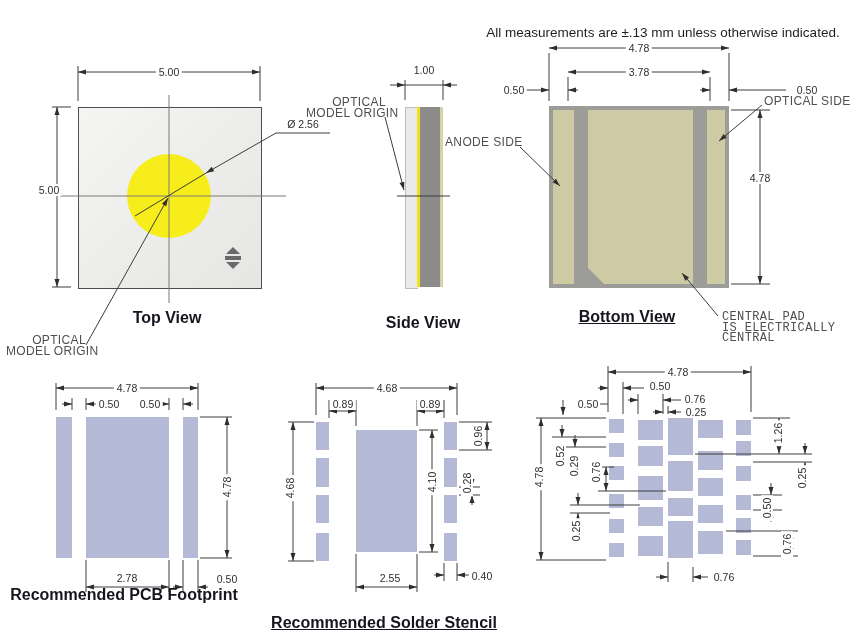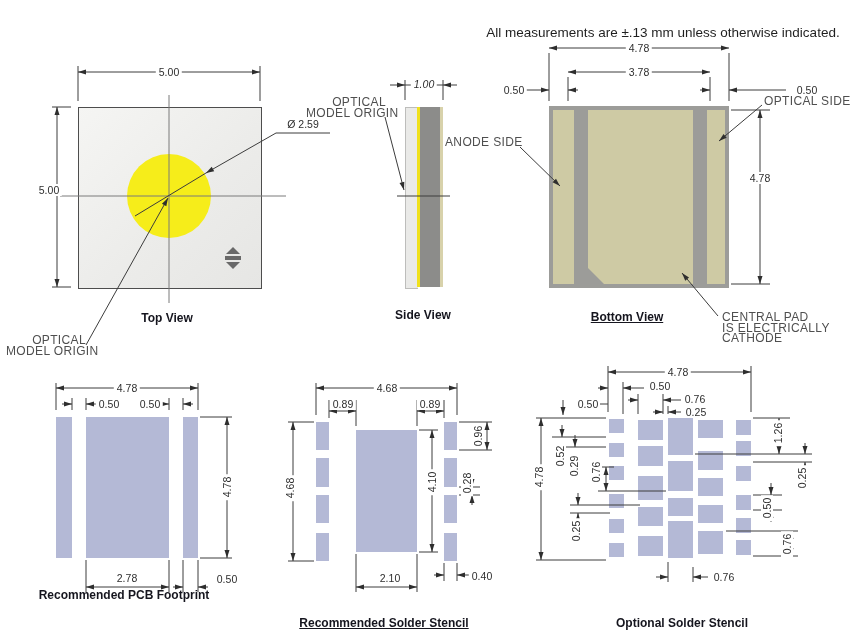--- a/index.html
+++ b/index.html
@@ -6,21 +6,21 @@
   #stage{position:relative;width:850px;height:642px;background:#fff;overflow:hidden;
          font-family:"Liberation Sans",sans-serif;color:#2e2e2e;}
   .shape{position:absolute;}
   .pad{position:absolute;background:#b4b9d6;}
   #pads,#svgwrap{position:absolute;left:0;top:0;width:0;height:0;overflow:visible;}
   svg{position:absolute;left:0;top:0;pointer-events:none;}
   .ct{position:absolute;transform:translate(-50%,-50%);font-size:10.5px;white-space:nowrap;line-height:12px;}
   .rot{position:absolute;transform:translate(-50%,-50%) rotate(-90deg);font-size:10.5px;white-space:nowrap;line-height:12px;}
   .wbg{background:#fff;padding:0 3px;}
   .lbl{position:absolute;font-size:12px;color:#4f4f4f;letter-spacing:.03em;line-height:10.5px;white-space:nowrap;}
-  .ttl{position:absolute;transform:translate(-50%,-50%);font-size:12px;font-weight:bold;color:#15151e;white-space:nowrap;}
+  .ttl{position:absolute;transform:translate(-50%,-50%);font-size:16px;font-weight:bold;color:#15151e;white-space:nowrap;}
   .note{position:absolute;transform:translate(-50%,-50%);font-size:13.5px;color:#1f1f1f;white-space:nowrap;}
   .tv-square{left:78px;top:107px;width:182px;height:180px;border:1.5px solid #4d4d4d;
              background:linear-gradient(135deg,#f5f5f3 0%,#ececea 55%,#e6e6e4 100%);}
   .emitter{left:127px;top:154px;width:84px;height:84px;border-radius:50%;background:#f6ed1a;}
   .sv-light{left:405px;top:107px;width:12px;height:180px;background:#eaeae8;border:1px solid #bdbdbb;border-right:none;}
   .sv-yellow{left:417px;top:107px;width:3px;height:180px;background:#f0e11c;}
   .sv-dark{left:420px;top:107px;width:20px;height:180px;background:#8c8c8a;}
   .sv-tan{left:440px;top:107px;width:3px;height:180px;background:#d8d2ab;}
   .bv-body{left:549px;top:106px;width:180px;height:182px;background:#9c9c99;}
   .bv-anode{left:553px;top:110px;width:21px;height:174px;background:#cecaa4;}
@@ -297,77 +297,76 @@
         <polygon points="226,254 240,254 233,247" fill="#696969"></polygon>
         <polygon points="226,262 240,262 233,269" fill="#696969"></polygon>
         <rect x="225" y="256" width="16" height="4" fill="#696969"></rect>
       </svg>
     </div>
 
   <div class="note" style="left:663px;top:32px;">All measurements are ±.13 mm unless otherwise indicated.</div>
 
   <div class="ct wbg" style="left:169px;top:72px;">5.00</div>
   <div class="ct wbg" style="left:49px;top:190px;">5.00</div>
-  <div class="ct" style="left:303px;top:124px;">Ø 2.59</div>
+  <div class="ct" style="left:303px;top:124px;">Ø 2.56</div>
   <div class="lbl" style="left:6px;top:335px;width:80px;text-align:right;">
     <div>OPTICAL</div>
     <div>MODEL ORIGIN</div>
   </div>
   <div class="ttl" style="left:167px;top:318px;">Top View</div>
 
-  <div class="ct wbg" style="left:424px;top:84px;font-style:italic;">1.00</div>
+  <div class="ct wbg" style="left:424px;top:70px;">1.00</div>
   <div class="lbl" style="left:306px;top:97px;width:80px;text-align:right;">
     <div>OPTICAL</div>
     <div>MODEL ORIGIN</div>
   </div>
-  <div class="ttl" style="left:423px;top:315px;">Side View</div>
+  <div class="ttl" style="left:423px;top:323px;">Side View</div>
 
   <div class="ct wbg" style="left:639px;top:48px;">4.78</div>
   <div class="ct wbg" style="left:639px;top:72px;">3.78</div>
   <div class="ct wbg" style="left:514px;top:90px;">0.50</div>
   <div class="ct wbg" style="left:807px;top:90px;">0.50</div>
   <div class="ct wbg" style="left:760px;top:178px;">4.78</div>
   <div class="lbl" style="left:445px;top:137px;width:72px;text-align:left;">ANODE SIDE</div>
   <div class="lbl" style="left:764px;top:96px;">OPTICAL SIDE</div>
-  <div class="lbl" style="left:722px;top:312px;">
+  <div class="lbl" style="left:722px;top:312px;font-family:Liberation Mono, monospace;">
     <div>CENTRAL PAD</div>
     <div>IS ELECTRICALLY</div>
-    <div>CATHODE</div>
+    <div>CENTRAL</div>
   </div>
   <div class="ttl" style="left:627px;top:317px;text-decoration:underline;">Bottom View</div>
 
   <div class="ct wbg" style="left:127px;top:388px;">4.78</div>
   <div class="ct wbg" style="left:109px;top:404px;">0.50</div>
   <div class="ct wbg" style="left:150px;top:404px;">0.50</div>
   <div class="rot wbg" style="left:227px;top:487px;">4.78</div>
   <div class="ct wbg" style="left:127px;top:578px;">2.78</div>
   <div class="ct wbg" style="left:227px;top:579px;">0.50</div>
   <div class="ttl" style="left:124px;top:595px;">Recommended PCB Footprint</div>
 
   <div class="ct wbg" style="left:387px;top:388px;">4.68</div>
   <div class="ct wbg" style="left:343px;top:404px;">0.89</div>
   <div class="ct wbg" style="left:430px;top:404px;">0.89</div>
   <div class="rot wbg" style="left:290px;top:488px;">4.68</div>
   <div class="rot" style="left:478px;top:436px;">0.96</div>
   <div class="rot wbg" style="left:467px;top:483px;">0.28</div>
   <div class="rot wbg" style="left:432px;top:482px;">4.10</div>
-  <div class="ct wbg" style="left:390px;top:578px;">2.10</div>
+  <div class="ct wbg" style="left:390px;top:578px;">2.55</div>
   <div class="ct wbg" style="left:482px;top:576px;">0.40</div>
   <div class="ttl" style="left:384px;top:623px;text-decoration:underline;">Recommended Solder Stencil</div>
 
   <div class="ct wbg" style="left:678px;top:372px;">4.78</div>
   <div class="ct" style="left:660px;top:386px;">0.50</div>
   <div class="ct" style="left:695px;top:399px;">0.76</div>
   <div class="ct" style="left:696px;top:412px;">0.25</div>
   <div class="ct" style="left:588px;top:404px;">0.50</div>
   <div class="rot wbg" style="left:539px;top:477px;">4.78</div>
   <div class="rot" style="left:560px;top:456px;">0.52</div>
   <div class="rot" style="left:574px;top:466px;">0.29</div>
   <div class="rot wbg" style="left:596px;top:472px;">0.76</div>
   <div class="rot wbg" style="left:576px;top:531px;">0.25</div>
   <div class="rot wbg" style="left:778px;top:433px;">1.26</div>
   <div class="rot wbg" style="left:802px;top:478px;">0.25</div>
   <div class="rot wbg" style="left:767px;top:508px;">0.50</div>
   <div class="rot wbg" style="left:787px;top:544px;">0.76</div>
   <div class="ct wbg" style="left:724px;top:577px;">0.76</div>
-  <div class="ttl" style="left:682px;top:623px;">Optional Solder Stencil</div>
 
 </div>
 
 </body></html>

